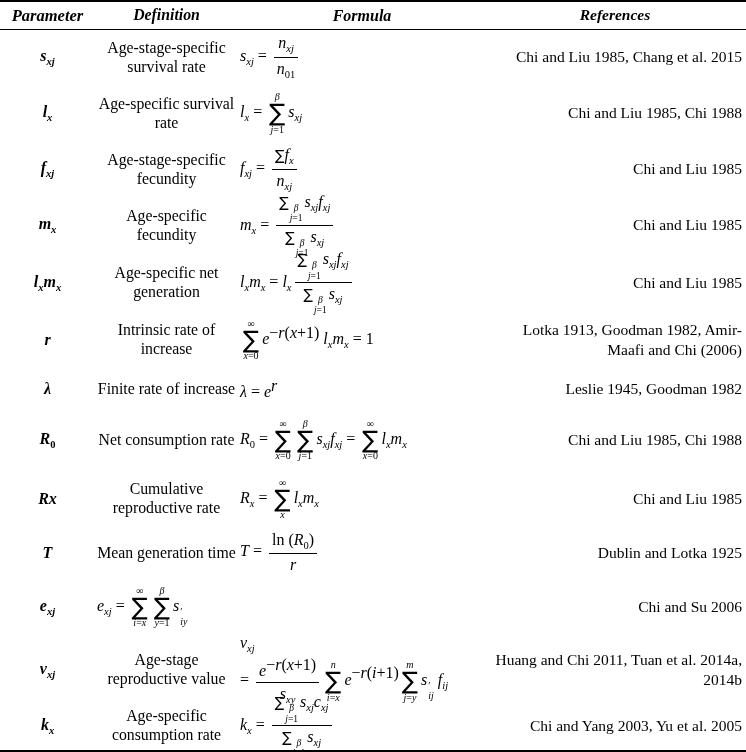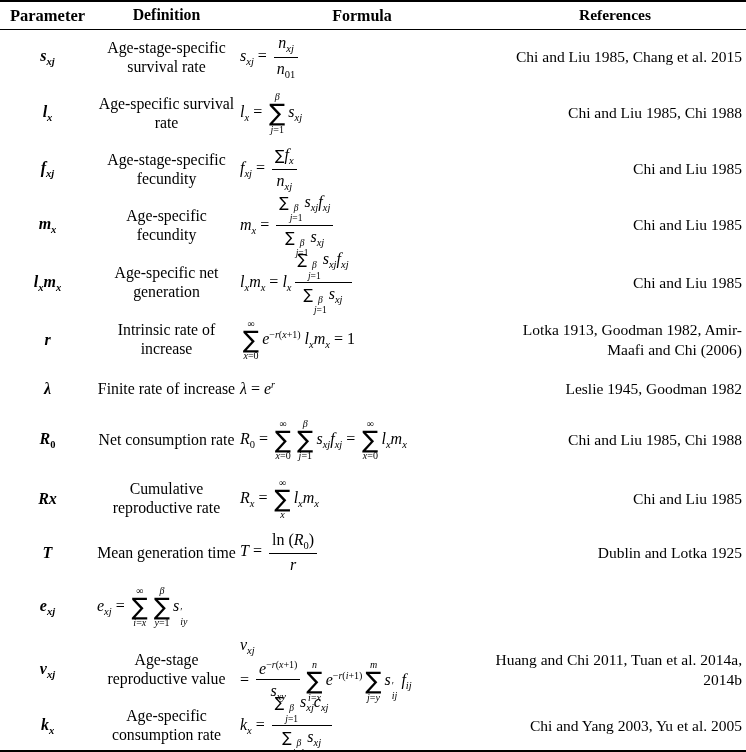--- a/index.html
+++ b/index.html
@@ -1,19 +1,19 @@
 <!DOCTYPE html>
 <html><head>
 <meta charset="utf-8">
 <style>
   html,body{margin:0;padding:0;background:#ffffff;}
   body{width:746px;height:752px;color:#000;font-family:"Liberation Serif",serif;overflow:hidden;}
   .tbl{width:746px;height:752px;box-sizing:border-box;border-top:2.5px solid #000;border-bottom:2px solid #000;display:flex;flex-direction:column;}
   .thead{display:flex;align-items:center;height:28px;box-sizing:border-box;border-bottom:1.8px solid #000;font-weight:bold;font-size:16.5px;}
-  .thead .td{text-align:center;}
+  .thead .td{text-align:center;font-style:italic;}
   .tr{display:flex;align-items:center;box-sizing:border-box;}
   .td{box-sizing:border-box;}
   .c-param{width:95px;text-align:center;}
   .c-def{width:143px;text-align:center;line-height:1.18;font-size:15.8px;}
   .c-form{width:246px;text-align:left;padding-left:2px;font-size:16px;}
   .c-ref{flex:1;text-align:right;font-size:15.5px;line-height:1.3;padding:0 4px;}
   .tbody .tr:nth-child(1){height:55px;}
   .tbody .tr:nth-child(2){height:57px;}
   .tbody .tr:nth-child(3){height:55px;}
   .tbody .tr:nth-child(4){height:57px;}
@@ -23,21 +23,21 @@
   .tbody .tr:nth-child(8){height:60px;}
   .tbody .tr:nth-child(9){height:58px;}
   .tbody .tr:nth-child(10){height:50px;}
   .tbody .tr:nth-child(11){height:58px;}
   .tbody .tr:nth-child(12){height:68px;}
   .tbody .tr:nth-child(13){height:44px;}
   
   .math{font-size:16px;}
   .c-param.math{font-weight:bold;}
   .math sub{font-size:10.5px;}
-  .math sup{font-size:10px;}
+  .math sup{font-size:16px;}
   .frac{display:inline-flex;flex-direction:column;text-align:center;vertical-align:middle;margin:0 3px;line-height:1.15;}
   .frac .num{display:block;padding:0 3px 1px;}
   .frac .den{display:block;border-top:1.2px solid #000;padding:2px 3px 0;}
   .bsum{display:inline-flex;flex-direction:column;align-items:center;vertical-align:middle;line-height:1;margin:0 3px;}
   .bsum .t{font-size:10px;}
   .bsum .g{font-size:24px;line-height:0.95;font-style:normal;font-family:"DejaVu Sans",sans-serif;}
   .bsum .b{font-size:10px;}
   .sg{font-style:normal;font-family:"DejaVu Sans",sans-serif;font-size:14px;}
   .lims{display:inline-flex;flex-direction:column;font-size:9.5px;line-height:1.1;vertical-align:-4px;margin:0 2px 0 1px;}
   .pstack{display:inline-flex;flex-direction:column;font-size:10px;line-height:1.05;vertical-align:-4px;margin-left:1px;}
@@ -185,20 +185,21 @@
             <span class="g">∑</span>
             <span class="b"><i>i</i>=<i>x</i></span>
           </span><span class="bsum">
             <span class="t"><i>β</i></span>
             <span class="g">∑</span>
             <span class="b"><i>y</i>=1</span>
           </span><i>s</i><span class="pstack">
             <span>′</span>
             <span><i>iy</i></span>
           </span></div>
+      <div class="td c-ref">Chi and Su 2006</div>
     </div>
 
     <div class="tr">
       <div class="td c-param math"><i>v</i><sub><i>xj</i></sub></div>
       <div class="td c-def">Age-stage reproductive value</div>
       <div class="td c-form math"><span class="vline1"><i>v</i><sub><i>xj</i></sub></span>= <span class="frac">
             <span class="num"><i>e</i><sup>−<i>r</i>(<i>x</i>+1)</sup></span>
             <span class="den"><i>s</i><sub><i>xy</i></sub></span>
           </span><span class="bsum">
             <span class="t"><i>n</i></span>

